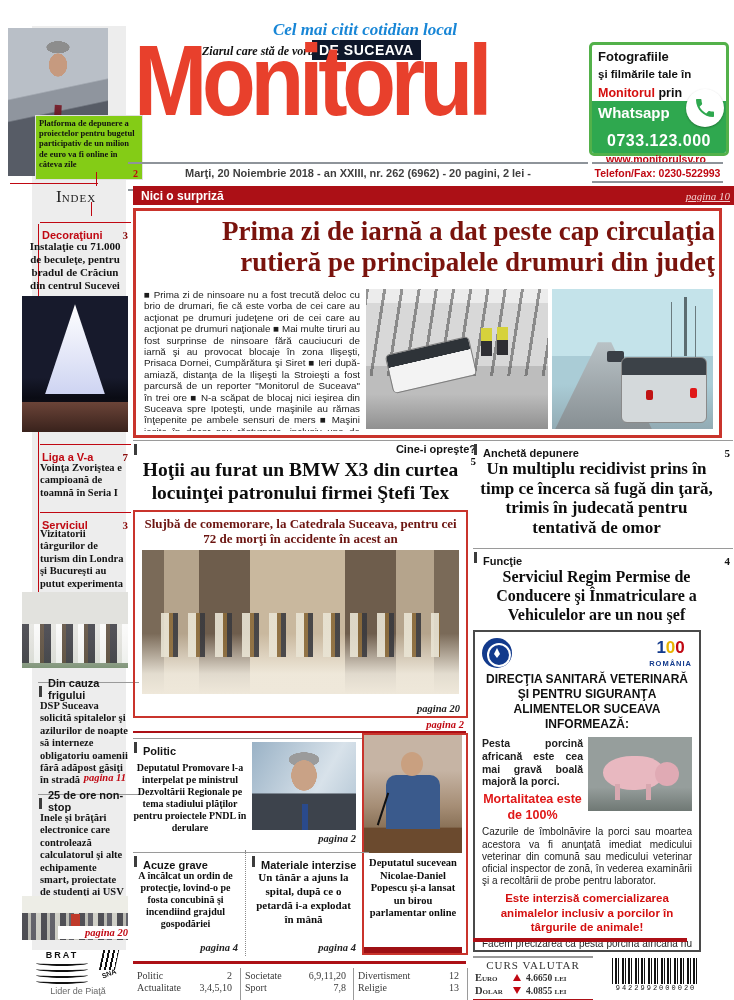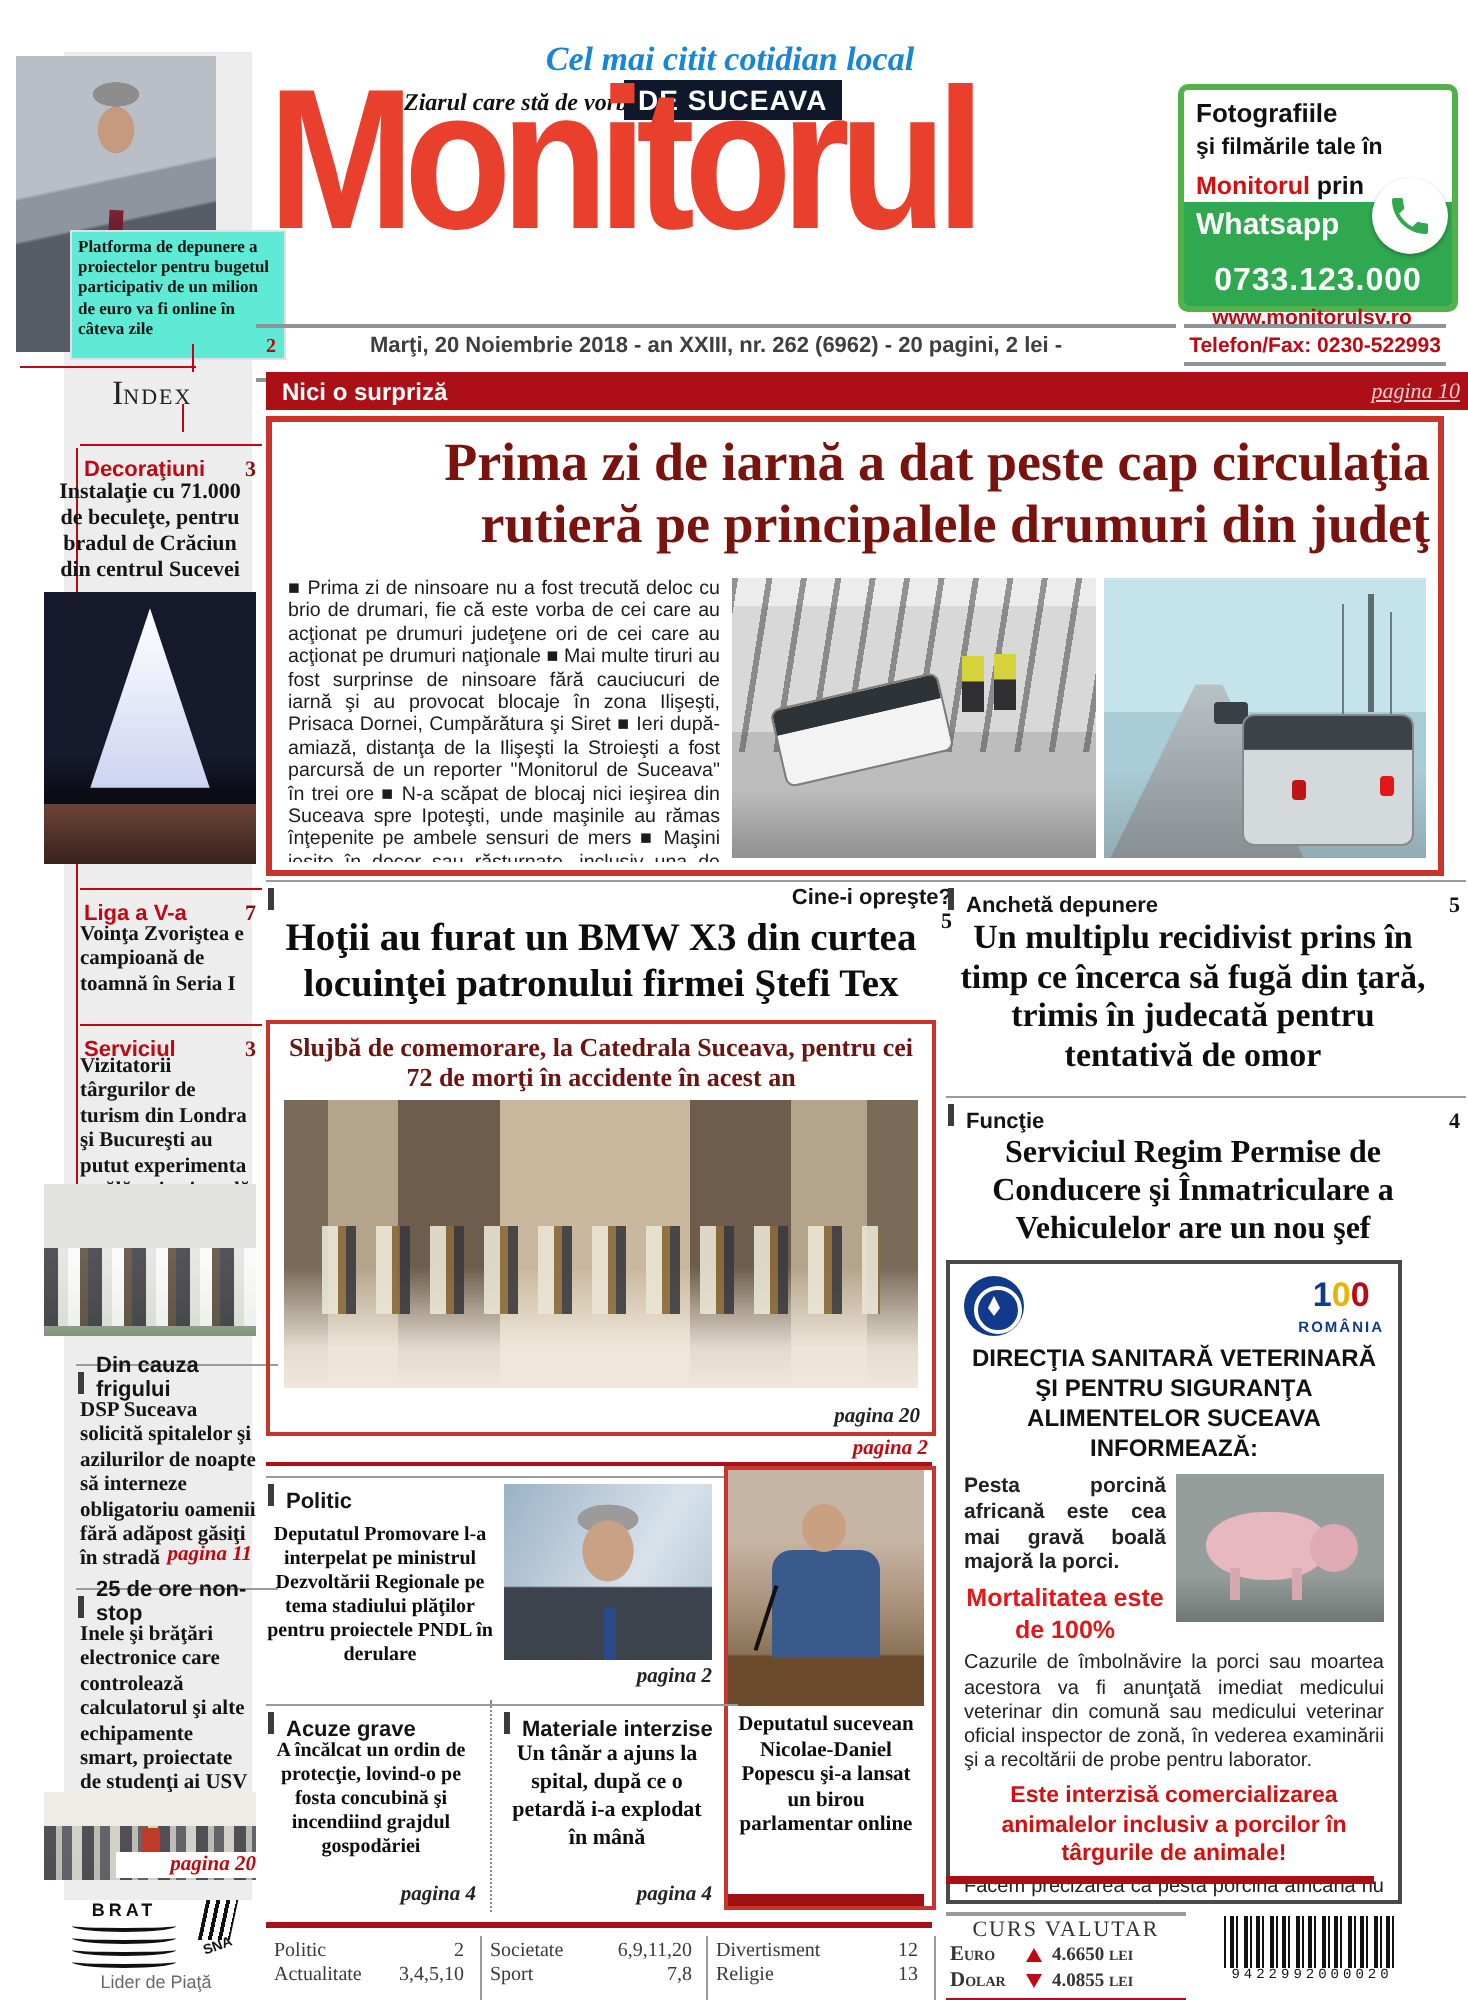--- a/index.html
+++ b/index.html
@@ -135,21 +135,21 @@
 <body>
 
 <div class="page">
 
   <div class="abs" style="left:32px;top:26px;width:94px;height:924px;background:#ededed;"></div>
 
   <div class="abs ph ph-man" style="left:8px;top:28px;width:100px;height:148px;">
       <i class="tie"></i>
     </div>
 
-  <div class="abs" style="left:36px;top:116px;width:100px;background:#5eead4;padding:2px 3px 10px 3px;box-shadow:0 0 0 1px #e0e0e0;">
+  <div class="abs" style="left:36px;top:116px;width:100px;background:#84cc16;padding:2px 3px 10px 3px;box-shadow:0 0 0 1px #e0e0e0;">
     <span class="serif" style="display:block;font:bold 8.5px/1.2 'Liberation Serif',serif;color:#111;">Platforma de depunere a proiectelor pentru bugetul participativ de un milion de euro va fi online în câteva zile</span>
     <span class="abs serif" style="right:4px;bottom:0;color:#c00812;font-weight:bold;font-size:10px;">2</span>
   </div>
 
   <div class="abs serif" style="left:150px;top:20px;width:430px;text-align:center;color:#1886d6;font-style:italic;font-weight:bold;font-size:17px;">Cel mai citit cotidian local</div>
 
   <div class="abs serif" style="left:150px;top:44px;width:280px;text-align:center;color:#111;font-style:italic;font-weight:bold;font-size:12px;">Ziarul care stă de vorbă cu oamenii</div>
 
   <div class="abs" style="left:312px;top:40px;background:#0f172a;color:#fff;padding:2px 7px;font-weight:bold;font-size:14px;letter-spacing:.5px;">DE SUCEAVA</div>
 

